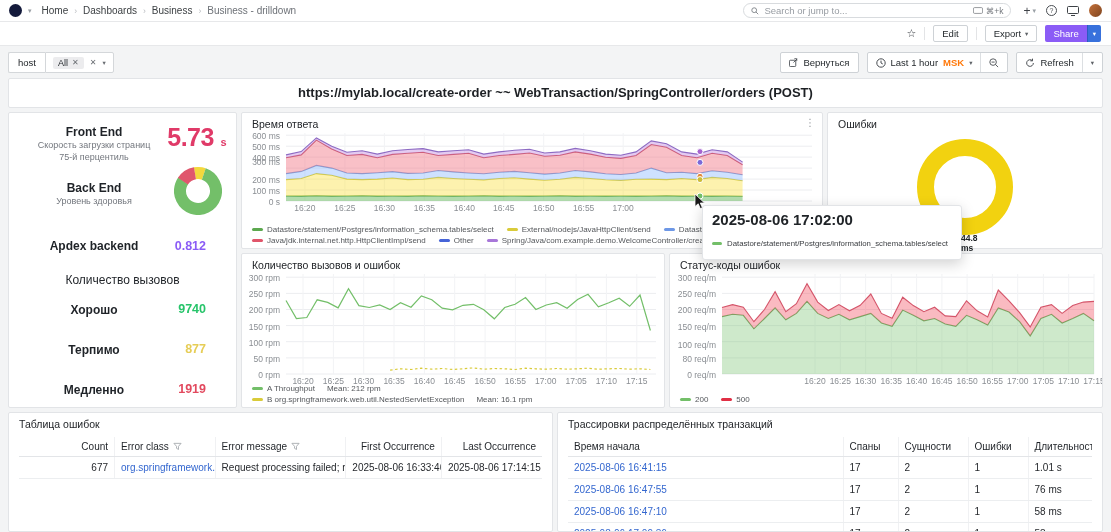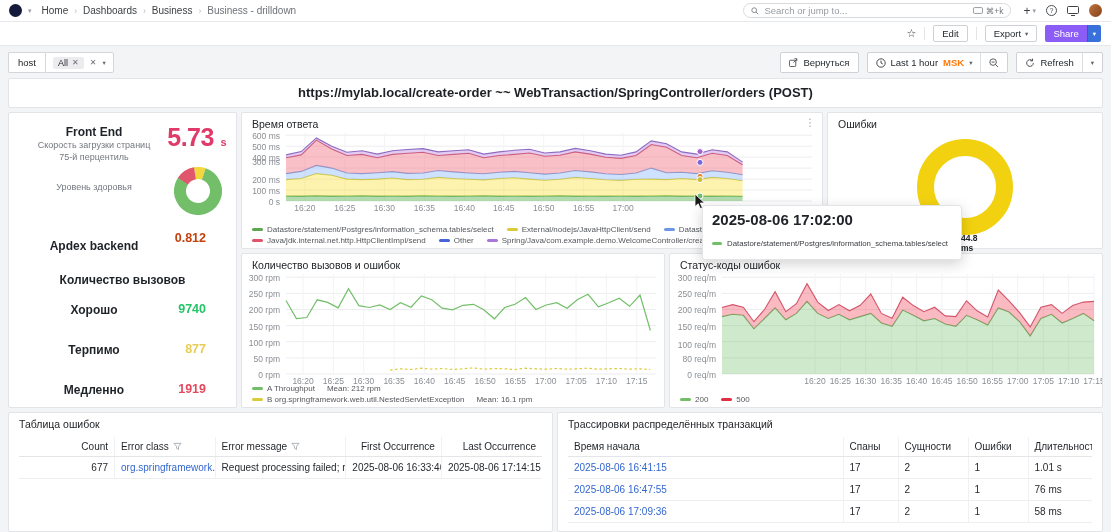--- a/index.html
+++ b/index.html
@@ -53,21 +53,21 @@
 .kebab { position:absolute; top:4px; right:7px; font-size:10px; color:#9398e9d; color:#94989d; cursor:pointer; }
 .title-panel { line-height:28px; text-align:center; font-size:13px; font-weight:600; color:#1d2024; }
 
 
 .stat-label { font-size:12px; font-weight:600; color:#1f2328; text-align:center; }
 .stat-sub { font-size:9px; color:#73777e; text-align:center; line-height:12px; }
 .stat-block { position:absolute; left:0; width:170px; }
 .big-val { position:absolute; right:10px; top:10px; font-size:25px; font-weight:700; letter-spacing:-0.5px; }
 .big-val .unit { font-size:11px; font-weight:700; }
 .mid-val { position:absolute; right:30px; font-size:12.5px; font-weight:700; }
-.center-head { position:absolute; left:0; right:0; text-align:center; font-size:12px; font-weight:700; color:#1f2328; }
+.center-head { position:absolute; left:0; right:0; text-align:center; font-size:12px; font-weight:400; color:#1f2328; }
 
 
 .xychart { position:absolute; display:grid; grid-template-rows:1fr 13px; }
 .xychart .y-axis { grid-column:1; grid-row:1; position:relative; }
 .xychart .plot { grid-column:2; grid-row:1; position:relative; }
 .xychart .x-axis { grid-column:2; grid-row:2; position:relative; }
 .ytick { position:absolute; right:6px; font-size:8.5px; color:#8a8e93; white-space:nowrap; }
 .xtick { position:absolute; top:2px; font-size:8.5px; color:#8a8e93; transform:translateX(-50%); white-space:nowrap; }
 .legend { position:absolute; display:flex; flex-wrap:wrap; column-gap:13px; row-gap:2px; align-items:center; font-size:8px; color:#54575b; }
 .legend-item { display:flex; align-items:center; gap:4px; white-space:nowrap; cursor:pointer; }
@@ -212,32 +212,33 @@
   <div class="stat-block" style="top:12px;">
     <div class="stat-label">Front End</div>
     <div class="stat-sub">Скорость загрузки страниц</div>
     <div class="stat-sub">75-й перцентиль</div>
   </div>
   <div class="big-val" style="color: rgb(224, 58, 104);">
     <span>5.73</span> <span class="unit">s</span>
   </div>
 
   <div class="stat-block" style="top:68px;">
+    <div class="stat-label">Back End</div>
     <div class="stat-sub">Уровень здоровья</div>
   </div>
   <div style="position:absolute;top:54px;right:14px;width:48px;height:48px;"><svg width="48" height="48">
         <circle cx="24" cy="24" r="18" fill="none" stroke="#f3d83d" stroke-width="12" stroke-dasharray="9.05 104.05" transform="rotate(-100 24 24)"></circle>
         <circle cx="24" cy="24" r="18" fill="none" stroke="#73bf69" stroke-width="12" stroke-dasharray="89.35 23.75" transform="rotate(-71.2 24 24)"></circle>
         <circle cx="24" cy="24" r="18" fill="none" stroke="#e0566d" stroke-width="12" stroke-dasharray="14.70 98.39" transform="rotate(213.20000000000005 24 24)"></circle>
       </svg></div>
 
   <div class="stat-block" style="top:126px;">
     <div class="stat-label">Apdex backend</div>
   </div>
-  <div class="mid-val" style="top: 118px; color: #c2410c;">0.812</div>
+  <div class="mid-val" style="top: 126px; color: #8b5cf6;">0.812</div>
 
   <div class="center-head" style="top:160px;">Количество вызовов</div>
 
   <div class="stat-block" style="top:190px;">
       <div class="stat-label">Хорошо</div>
     </div>
   <div class="mid-val" style="top: 189px; color: rgb(39, 196, 106);">9740</div>
 
   <div class="stat-block" style="top:230px;">
       <div class="stat-label">Терпимо</div>
@@ -531,20 +532,27 @@
             <td>1.01 s</td>
           </tr>
           <tr>
             <td><span class="cell-link">2025-08-06 16:47:55</span></td>
             <td>17</td>
             <td>2</td>
             <td>1</td>
             <td>76 ms</td>
           </tr>
           <tr>
+            <td><span class="cell-link">2025-08-06 16:47:10</span></td>
+            <td>17</td>
+            <td>2</td>
+            <td>1</td>
+            <td>58 ms</td>
+          </tr>
+          <tr>
             <td><span class="cell-link">2025-08-06 17:09:36</span></td>
             <td>17</td>
             <td>2</td>
             <td>1</td>
             <td>58 ms</td>
           </tr>
         </tbody>
       </table>
     </div>
 </div>

